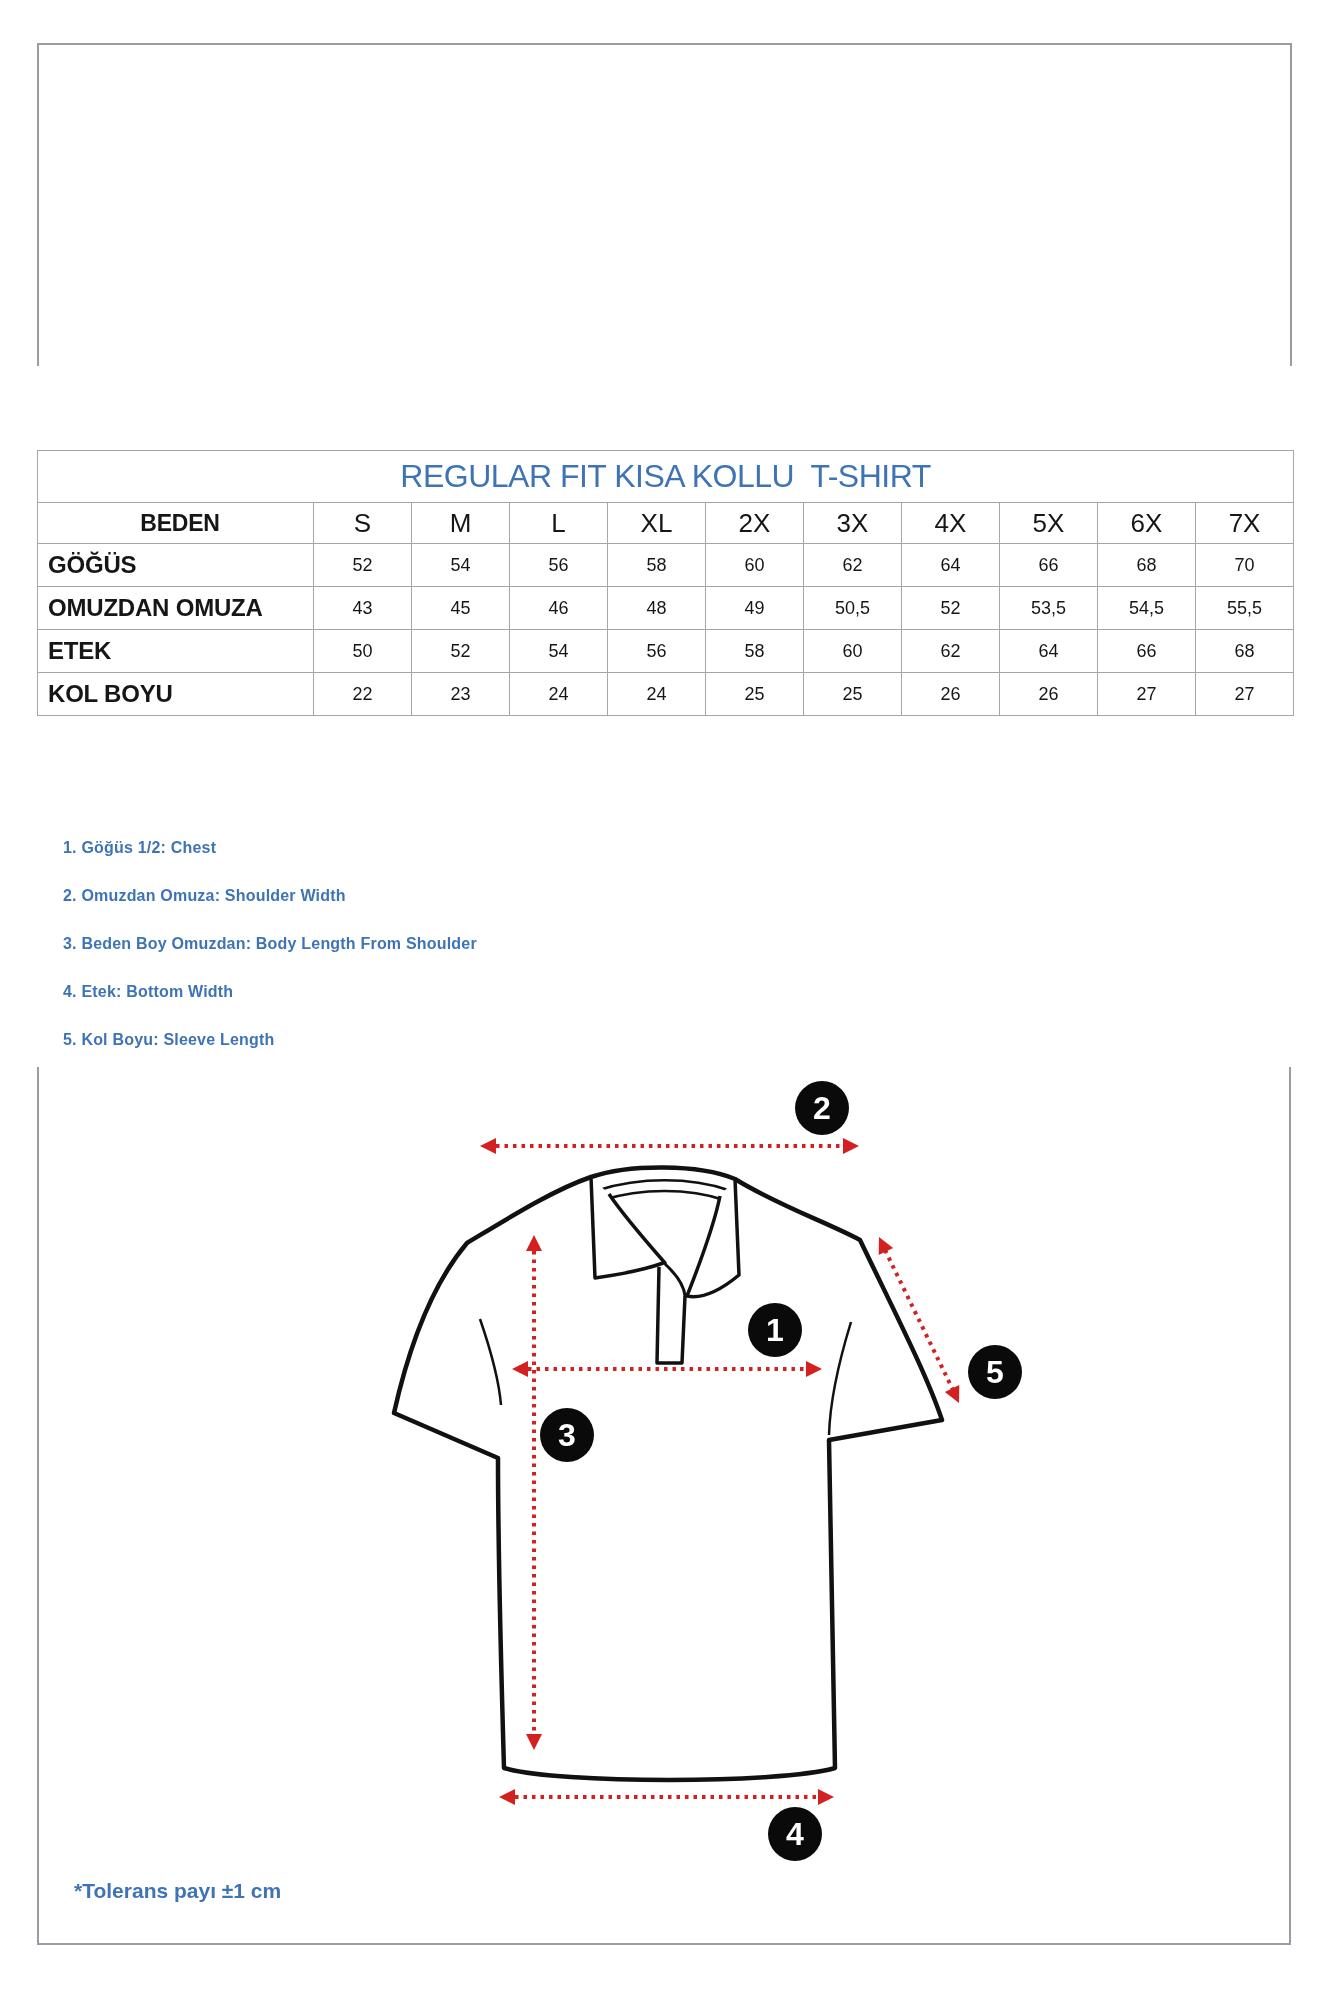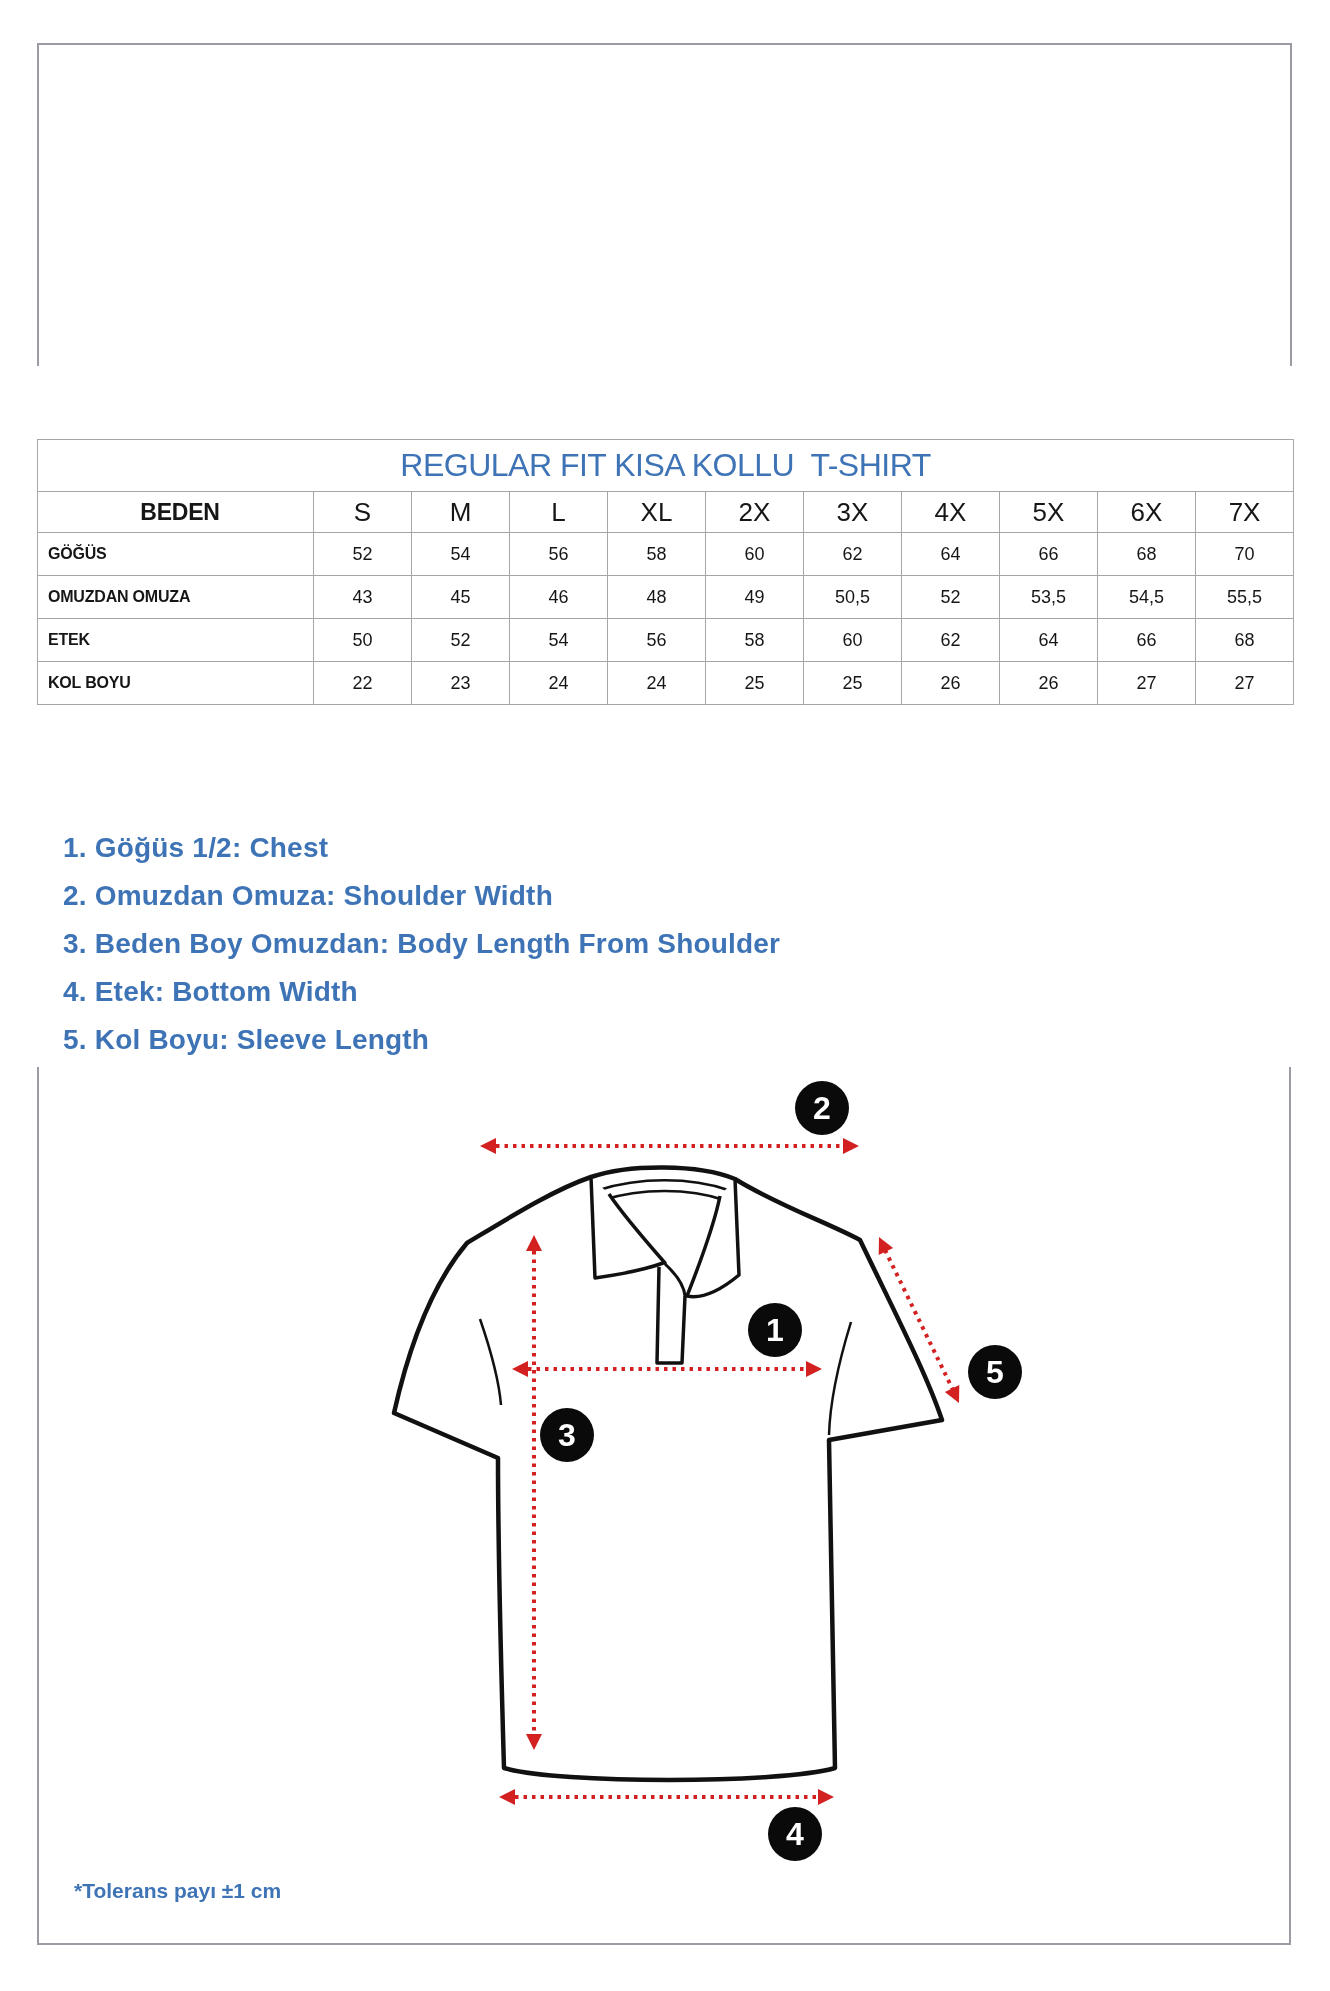--- a/index.html
+++ b/index.html
@@ -9,43 +9,43 @@
   }
   
   .top-box{
     position:absolute;left:37px;top:43px;width:1255px;height:323px;
     box-sizing:border-box;
     border-top:2px solid #9b9ba3;border-left:2px solid #9b9ba3;border-right:2px solid #9b9ba3;
     background:#ffffff;
   }
   
   table.size-table{
-    position:absolute;left:37px;top:439px;width:1256px;
+    position:absolute;left:37px;top:450px;width:1256px;
     border-collapse:collapse;table-layout:fixed;background:#ffffff;
     border:1px solid #90909a;
   }
   table.size-table td{
     border:1px solid #a6a6a6;box-sizing:border-box;vertical-align:middle;
     color:#161616;overflow:hidden;white-space:nowrap;
   }
   td.title-cell{height:52px;text-align:center;}
   .table-title{
     color:#3e74b6;font-size:32px;font-weight:500;letter-spacing:-0.5px;white-space:pre;
   }
   td.lbl{
-    height:43px;padding-left:10px;font-weight:700;font-size:16px;color:#0d0d0d;
+    height:43px;padding-left:10px;font-weight:700;font-size:24px;color:#0d0d0d;
     letter-spacing:-0.2px;
   }
   td.hdr-lbl{height:41px;font-size:23px;text-align:center;}
   td.val{height:43px;text-align:center;font-size:18px;font-weight:400;color:#1a1a1a;}
   td.hdr-val{height:41px;font-size:26px;}
   
   .legend{position:absolute;left:63px;top:824px;}
   .legend-line{
-    height:48px;line-height:48px;font-size:28px;font-weight:600;color:#3e74b6;
+    height:48px;line-height:48px;font-size:16px;font-weight:600;color:#3e74b6;
     letter-spacing:0.2px;
   }
   
   .diagram-box{
     position:absolute;left:37px;top:1067px;width:1254px;height:878px;
     box-sizing:border-box;
     border-left:2px solid #9b9ba3;border-right:2px solid #9b9ba3;border-bottom:2px solid #9b9ba3;
     background:#ffffff;
   }
   .diagram-box svg{position:absolute;left:0;top:0;}

